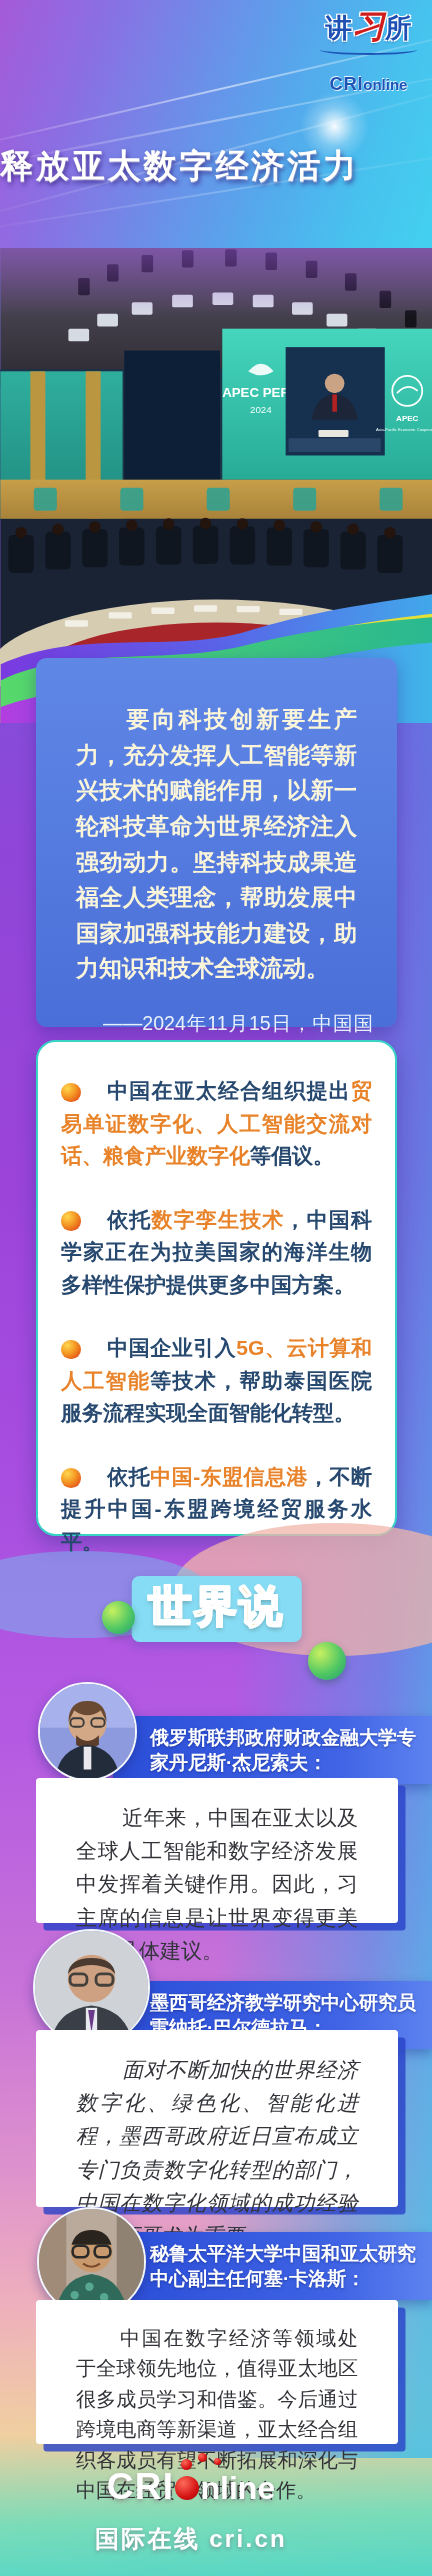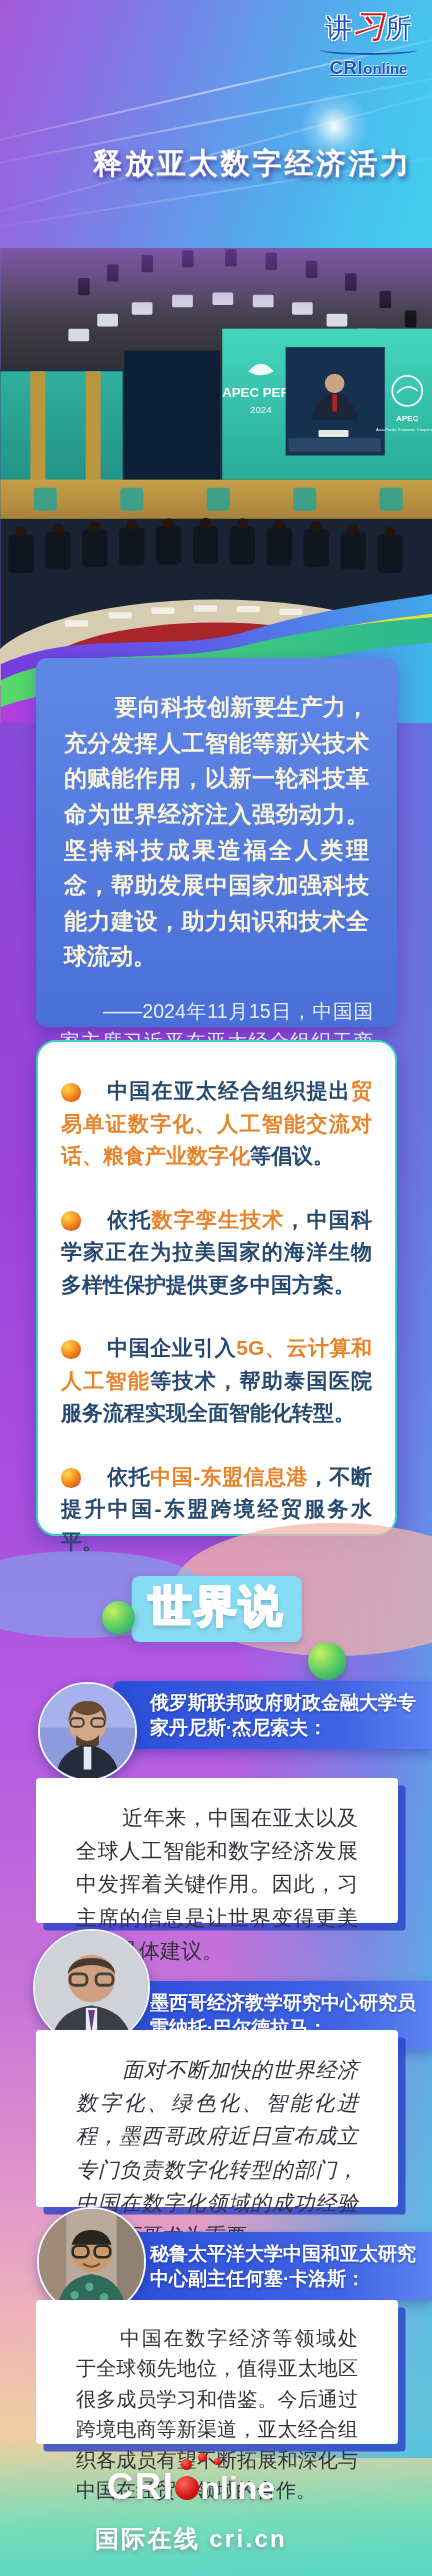--- a/index.html
+++ b/index.html
@@ -16,44 +16,44 @@
     background:linear-gradient(90deg,rgba(255,255,255,0),rgba(255,255,255,.55),rgba(255,255,255,0));}
   .s1{top:87px;transform:rotate(-13deg);}
   .s2{top:118px;transform:rotate(-11deg);opacity:.7;}
   .s3{top:150px;transform:rotate(-15deg);opacity:.5;}
   .s4{top:190px;transform:rotate(-9deg);opacity:.4;}
   .glow{position:absolute;left:300px;top:92px;width:69px;height:69px;border-radius:50%;
     background:radial-gradient(circle,rgba(255,255,255,.95) 0%,rgba(255,255,255,.25) 40%,rgba(255,255,255,0) 70%);}
 
   
   .logo-top{position:absolute;right:7px;top:9.2px;width:115px;text-align:center;line-height:1;}
-  .logo-row1{font-weight:400;white-space:nowrap;
+  .logo-row1{font-weight:700;white-space:nowrap;
     text-shadow:-1.2px -1.2px 0 #fff,1.2px -1.2px 0 #fff,-1.2px 1.2px 0 #fff,1.2px 1.2px 0 #fff,0 1.7px 2.3px rgba(0,40,120,.35);}
   .lg-blue{font-size:26.5px;color:#1d50b2;}
   .lg-red{font-size:33px;color:#cf1d1d;font-style:italic;}
   .logo-swoosh{width:97px;height:9.2px;margin:1.2px auto 0;border-bottom:2.9px solid #1d55b6;
     border-radius:0 0 90% 90%/0 0 9.2px 9.2px;}
-  .logo-row2{margin-top:4px;color:#1d55b6;font-weight:700;
-    text-shadow:-0.6px -0.6px 0 #eaf4ff,0.6px 0.6px 0 #eaf4ff;text-decoration:underline;}
+  .logo-row2{margin-top:20px;color:#1d55b6;font-weight:700;
+    text-shadow:-0.6px -0.6px 0 #eaf4ff,0.6px 0.6px 0 #eaf4ff;}
   .logo-cri{font-size:18.5px;letter-spacing:0.6px;}
   .logo-online{font-size:15px;}
 
-  .main-title{position:absolute;left:0;top:144px;width:412px;text-align:right;
-    font-size:29px;font-weight:900;color:#fff;letter-spacing:2.9px;
+  .main-title{position:absolute;left:0;top:144px;width:412px;text-align:left;
+    font-size:33px;font-weight:900;color:#fff;letter-spacing:2.9px;
     text-shadow:1.7px 2.9px 5.8px rgba(45,25,120,.75),0.6px 0.6px 0 rgba(255,255,255,.6);}
 
   .photo-wrap{position:absolute;left:0;top:248px;width:433px;height:438px;}
   .wave-wrap{position:absolute;left:0;top:578px;width:433px;height:145px;}
 
   
   .quote-card{position:absolute;left:36px;top:658px;width:361px;height:369px;box-sizing:border-box;
     border-radius:10.4px;padding:28px 24px 17.3px;
     background:linear-gradient(180deg,#5f87e6 0%,#4a6fd8 100%);
     box-shadow:0 5.8px 15px rgba(40,40,140,.35);}
-  .quote-text{margin:4px;font-size:23px;font-weight:700;line-height:1.55;color:#fbf5d9;
+  .quote-text{margin:16px;font-size:23px;font-weight:700;line-height:1.55;color:#fbf5d9;
     text-align:justify;text-indent:2.2em;}
   .quote-attr{margin:22px 0 0;font-size:19.6px;font-weight:400;line-height:1.5;color:#e9f0fb;
     text-align:justify;text-indent:2.2em;}
 
   
   .info-card{position:absolute;left:36px;top:1040px;width:361px;height:496px;box-sizing:border-box;
     background:#fff;border:2.9px solid #38d3c5;border-radius:19.6px;padding:33px 23px 17.3px;
     box-shadow:0 8px 19.6px rgba(25,45,130,.35);}
   .bullet{position:relative;margin:0 0 31px;font-size:21px;font-weight:700;color:#27496f;
     line-height:1.55;text-align:justify;text-indent:2.2em;}
@@ -87,21 +87,21 @@
     box-shadow:0 4.6px 10.4px rgba(20,40,140,.35);}
   .expert-bar span{display:block;padding:0 10.4px 0 37px;font-size:19px;font-weight:900;color:#fff;
     line-height:1.32;text-shadow:0 1.2px 2.3px rgba(10,30,110,.5);}
   .avatar{position:absolute;border-radius:50%;overflow:hidden;border:2.9px solid #f2f5fa;
     box-shadow:0 4.6px 10.4px rgba(30,40,120,.4);background:#9aa8c8;}
   .avatar svg{display:block;width:100%;height:100%;}
   .expert-box{position:absolute;left:36px;width:362px;box-sizing:border-box;background:#fff;
     border-radius:3.5px;box-shadow:7.5px 7.5px 0 rgba(40,65,200,.8);padding:23px 40px 16px;}
   .expert-box p{margin:0;font-size:21px;font-weight:500;color:#33343a;line-height:1.58;
     text-align:justify;text-indent:2.2em;}
-  .e1-bar{top:1681px;} .e1-av{left:38px;top:1682px;width:95px;height:95px;}
+  .e1-bar{top:1716px;} .e1-av{left:38px;top:1682px;width:95px;height:95px;}
   .e1-box{top:1778px;height:145px;}
   .e2-bar{top:1981px;} .e2-av{left:33px;top:1929px;width:113px;height:113px;}
   .e2-box{top:2030px;height:177px;font-style:italic;}
   .e3-bar{top:2232px;} .e3-av{left:37px;top:2207px;width:105px;height:105px;}
   .e3-box{top:2300px;height:144px;}
   .e3-box p{font-size:20px;line-height:1.52;}
 
   
   .footer{position:absolute;left:0;top:2468px;width:382px;text-align:center;color:#fff;}
   .f-logo{position:relative;display:inline-block;white-space:nowrap;line-height:1;}

